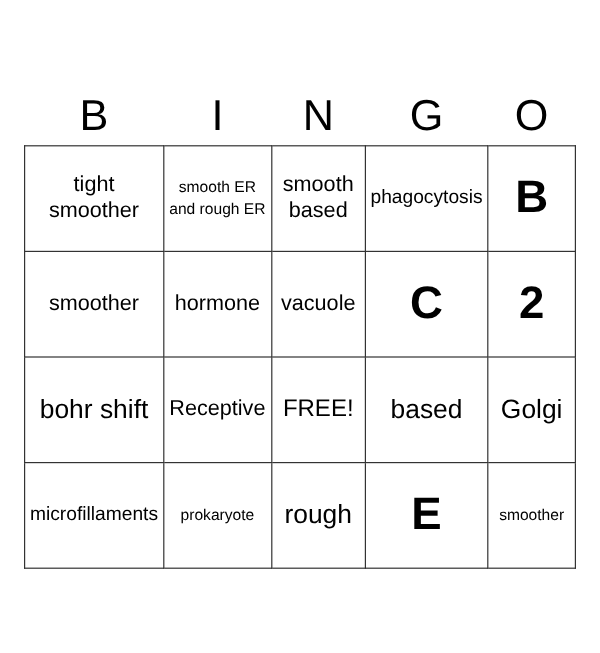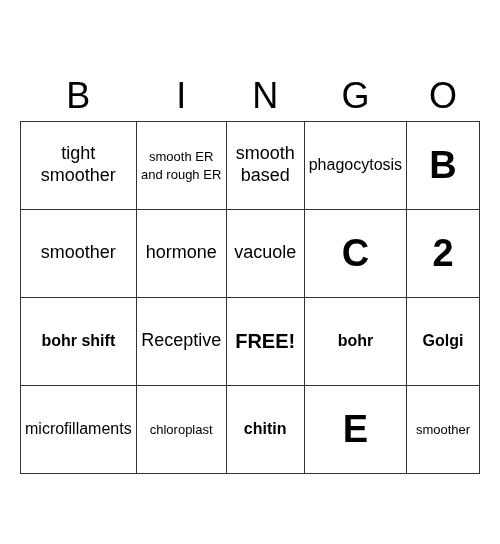--- a/index.html
+++ b/index.html
@@ -39,22 +39,22 @@
     .grid-row td {
       width: 20%;
       border: 1px solid #333;
       text-align: center;
       vertical-align: middle;
       height: 88px;
       padding: 4px;
     }
 
     .cell-text-large {
-      font-size: 16px;
-      font-weight: bold;
+      font-size: 22px;
+      font-weight: normal;
       line-height: 1.1;
     }
 
     .cell-text-medium {
       font-size: 18px;
       line-height: 1.2;
     }
 
     .cell-text-small {
       font-size: 13px;
@@ -67,21 +67,21 @@
     }
 
     .cell-text-letter {
       font-size: 38px;
       font-weight: bold;
       line-height: 1;
     }
 
     .free-cell {
       font-size: 20px;
-      font-weight: bold;
+      font-weight: normal;
     }
   </style>
 </head>
 <body>
 
 <div class="bingo-container">
   <table>
     <thead>
       <tr class="header-row">
       <th>B</th>
@@ -103,25 +103,25 @@
           <td><span class="cell-text-medium">smoother</span></td>
           <td><span class="cell-text-medium">hormone</span></td>
           <td><span class="cell-text-medium">vacuole</span></td>
           <td><span class="cell-text-letter">C</span></td>
           <td><span class="cell-text-letter">2</span></td>
         </tr>
         <tr class="grid-row">
           <td><span class="cell-text-large">bohr shift</span></td>
           <td><span class="cell-text-medium">Receptive</span></td>
           <td><span class="free-cell">FREE!</span></td>
-          <td><span class="cell-text-large">bohr</span></td>
+          <td><span class="cell-text-large">based</span></td>
           <td><span class="cell-text-large">Golgi</span></td>
         </tr>
         <tr class="grid-row">
           <td><span class="cell-text-xsmall">microfillaments</span></td>
-          <td><span class="cell-text-small">chloroplast</span></td>
-          <td><span class="cell-text-large">chitin</span></td>
+          <td><span class="cell-text-small">prokaryote</span></td>
+          <td><span class="cell-text-large">rough</span></td>
           <td><span class="cell-text-letter">E</span></td>
           <td><span class="cell-text-small">smoother</span></td>
         </tr>
       </tbody>
   </table>
 </div>
 
 </body></html>

